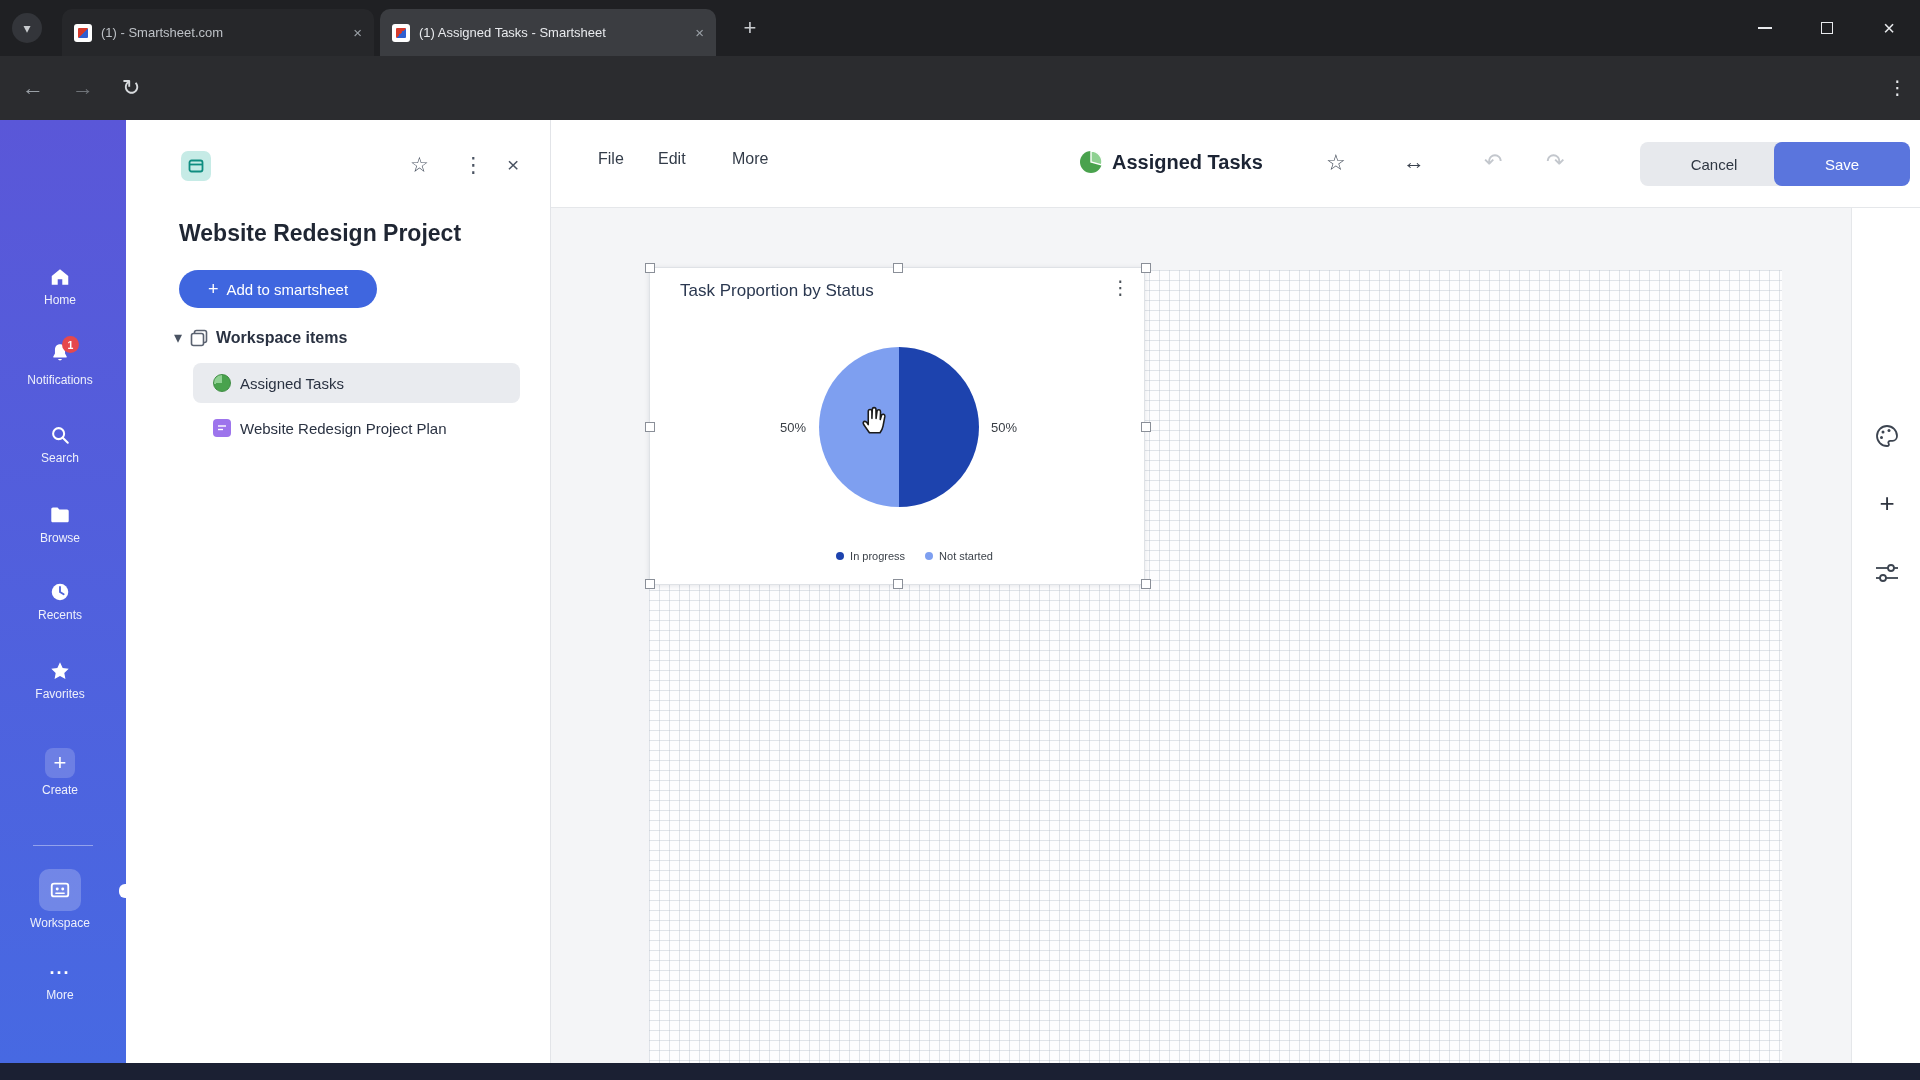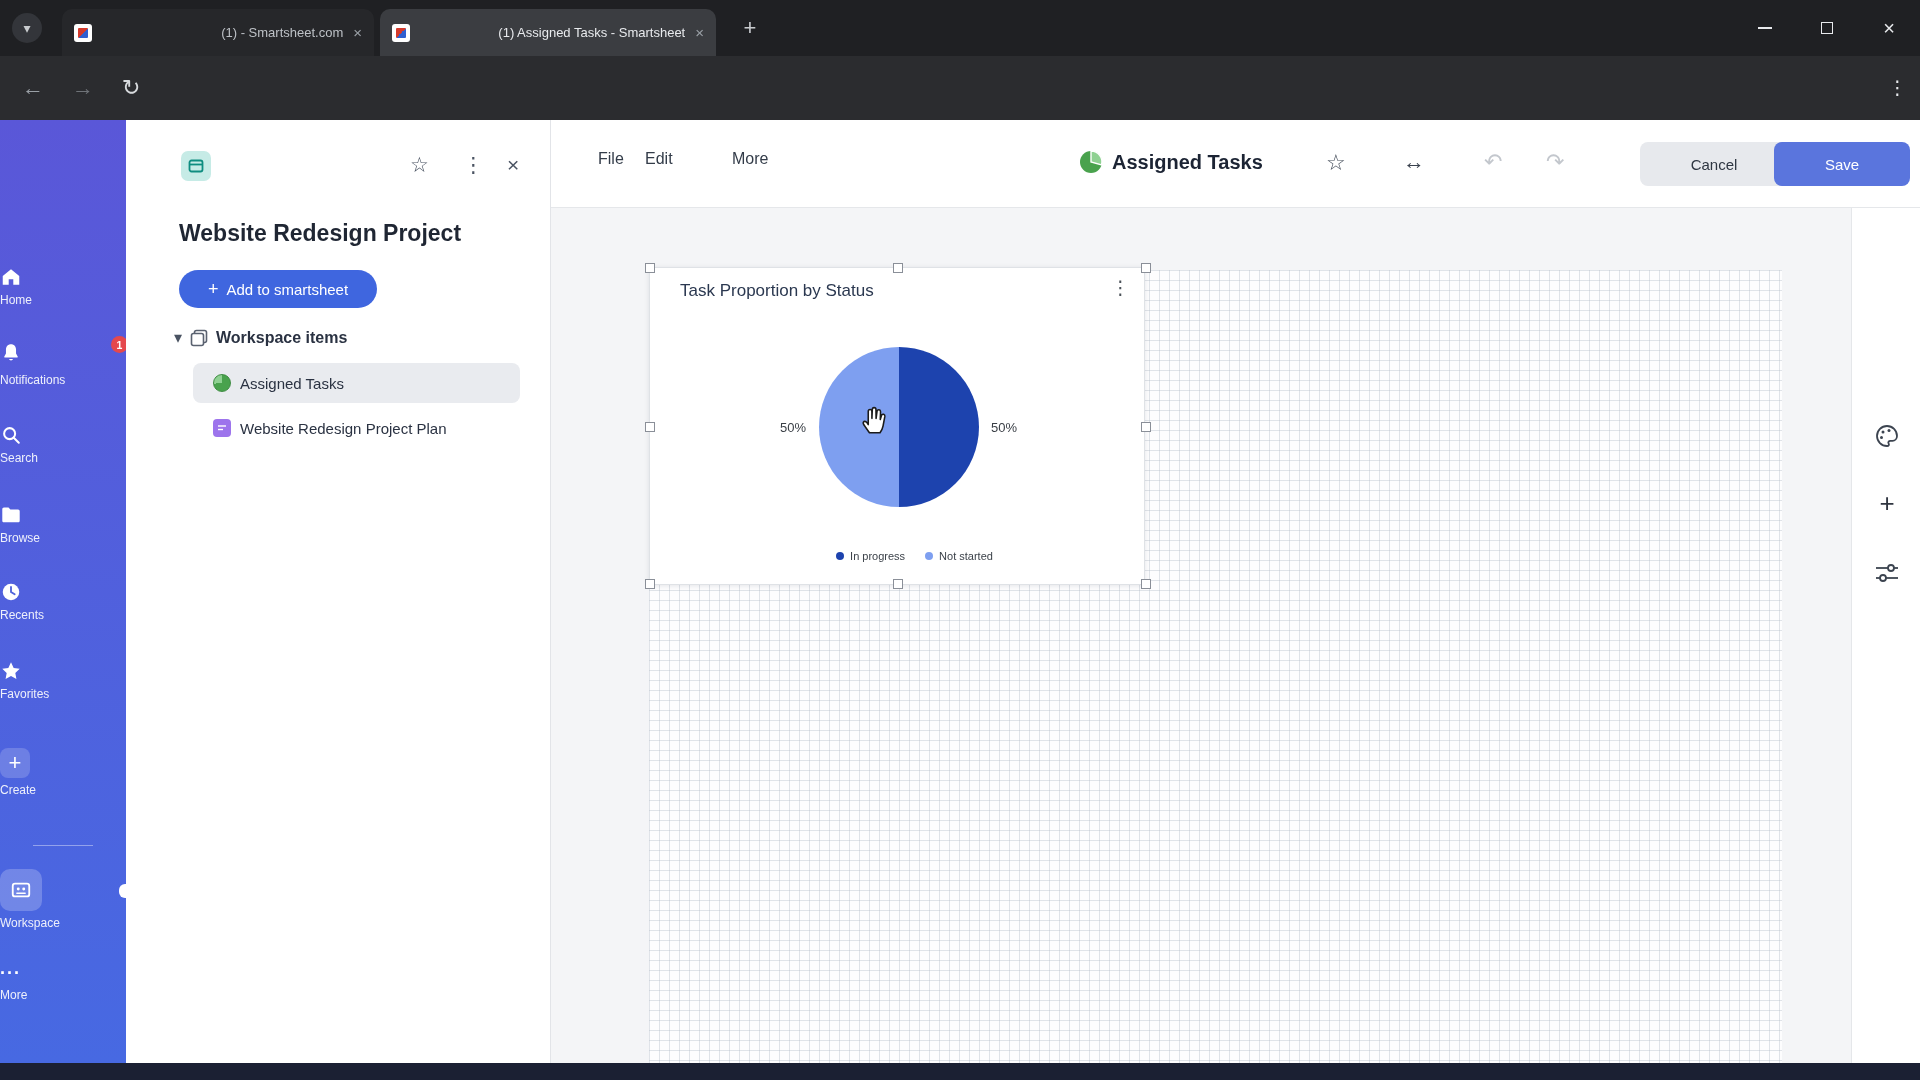--- a/index.html
+++ b/index.html
@@ -2,39 +2,39 @@
 <html><head>
 <meta charset="utf-8">
 <style>
   * { margin:0; padding:0; box-sizing:border-box; }
   html,body { width:1920px; height:1080px; overflow:hidden;
     font-family:"Liberation Sans","DejaVu Sans",sans-serif; background:#fff; }
   .abs { position:absolute; }
 
   
   #tabstrip { position:absolute; left:0; top:0; width:1920px; height:56px; background:#1f2023; }
-  .tab { position:absolute; top:9px; height:47px; border-radius:10px 10px 0 0; display:flex; align-items:center; padding:0 12px; font-size:13px; cursor:default;text-align:right; }
+  .tab { position:absolute; top:9px; height:47px; border-radius:10px 10px 0 0; display:flex; align-items:center; padding:0 12px; font-size:13px; cursor:default; }
   .tab.inactive { background:#26272a; color:#bdc1c6; }
   .tab.active { background:#3b3d41; color:#e8eaed; }
   .tab .fav { width:18px; height:18px; border-radius:3px; background:#fff; margin-right:9px; position:relative; flex:0 0 auto; }
   .tab .fav::after { content:""; position:absolute; left:4px; top:4px; width:10px; height:10px;
     background:linear-gradient(135deg,#d33a2c 0 50%,#2f5fd0 50% 100%); border-radius:1px; }
   .tab .ttl { white-space:nowrap; overflow:hidden; text-overflow:ellipsis; flex:1 1 auto; }
   .tab .x { margin-left:10px; font-size:15px; color:#9aa0a6; flex:0 0 auto; }
   #navbar { position:absolute; left:0; top:56px; width:1920px; height:64px; background:#2b2c2f; }
   .navglyph { position:absolute; top:18px; font-size:22px; line-height:28px; }
   #urlpill { position:absolute; left:170px; top:68px; width:1532px; height:40px; border-radius:20px; background:#1d1e21; display:flex; align-items:center; padding:0 16px; }
   #urltext { color:#e8eaed; font-size:15px; margin-left:14px; flex:1 1 auto; white-space:nowrap; overflow:hidden; }
   #incognito-chip { position:absolute; left:1740px; top:68px; height:40px; border-radius:20px; background:#3c4043; color:#e8eaed; font-size:14px; display:flex; align-items:center; padding:0 14px; gap:8px; }
   #wincontrols { position:absolute; right:0; top:0; height:56px; display:flex; align-items:center; }
   #wincontrols .wc { width:62px; height:56px; display:flex; align-items:center; justify-content:center; color:#e8eaed; }
 
   
   #rail { position:absolute; left:0; top:120px; width:126px; height:943px; background:linear-gradient(180deg,#5a57d8 0%,#4769e2 100%); color:#fff; }
-  .rail-item { position:absolute; left:0; width:120px; display:flex; flex-direction:column; gap:5px; cursor:pointer; }
+  .rail-item { position:absolute; left:0; width:120px; display:flex; flex-direction:column; align-items:center; gap:5px; cursor:pointer; }
   .rail-item .lbl { font-size:12px; color:#eef0fb; }
   .badge { position:absolute; top:-6px; right:-8px; width:17px; height:17px; border-radius:50%; background:#e5484d; color:#fff; font-size:10.5px; display:flex; align-items:center; justify-content:center; font-weight:bold; }
 
   
   #panel { position:absolute; left:126px; top:120px; width:425px; height:943px; background:#fff; border-right:1px solid #e2e4e8; }
   .pan-ic { position:absolute; font-size:21px; color:#4a5362; top:33px; }
   #panel-title { position:absolute; left:53px; top:100px; font-size:23px; font-weight:bold; color:#1f2633; }
   #add-ws-btn { position:absolute; left:53px; top:150px; width:198px; height:38px; border-radius:19px; background:#3f66df; color:#fff; font-size:15px; display:flex; align-items:center; justify-content:center; gap:8px; border:none; cursor:pointer; }
   .tree-row { position:absolute; display:flex; align-items:center; font-size:15px; color:#2a3242; cursor:pointer; }
 
@@ -251,21 +251,21 @@
           <line x1="1" y1="3" x2="9" y2="3" stroke="#fff" stroke-width="1.4"></line>
           <line x1="1" y1="6.5" x2="6" y2="6.5" stroke="#fff" stroke-width="1.4"></line>
         </svg>
     </span>
     <span>Website Redesign Project Plan</span>
   </div>
 </div>
 
 <div id="mainhdr">
   <span class="menu" style="left:47px;">File</span>
-  <span class="menu" style="left:94px;">Edit</span>
+  <span class="menu" style="left:107px;">Edit</span>
   <span class="menu" style="left:181px;">More</span>
 
   <span class="abs" style="left:527px;top:29px;">
     <svg width="26" height="26" viewBox="0 0 26 26">
         <circle cx="13" cy="13" r="11" fill="#49a24d"></circle>
         <path d="M13 13 L13 2 A11 11 0 0 1 23.5 16 Z" fill="#8fd192" stroke="#fff" stroke-width="1.4"></path>
       </svg>
   </span>
   <span class="abs" style="left:561px;top:31px;font-size:20px;font-weight:bold;color:#1c2434;">Assigned Tasks</span>
   <span class="hdr-ic" style="left:775px;top:30px;color:#434c59;">☆</span>

